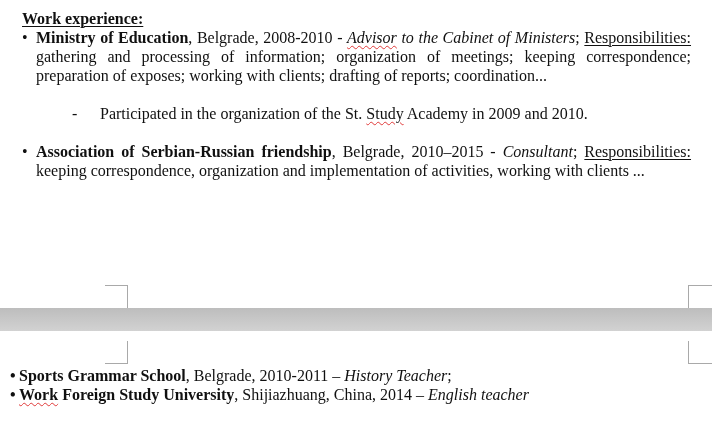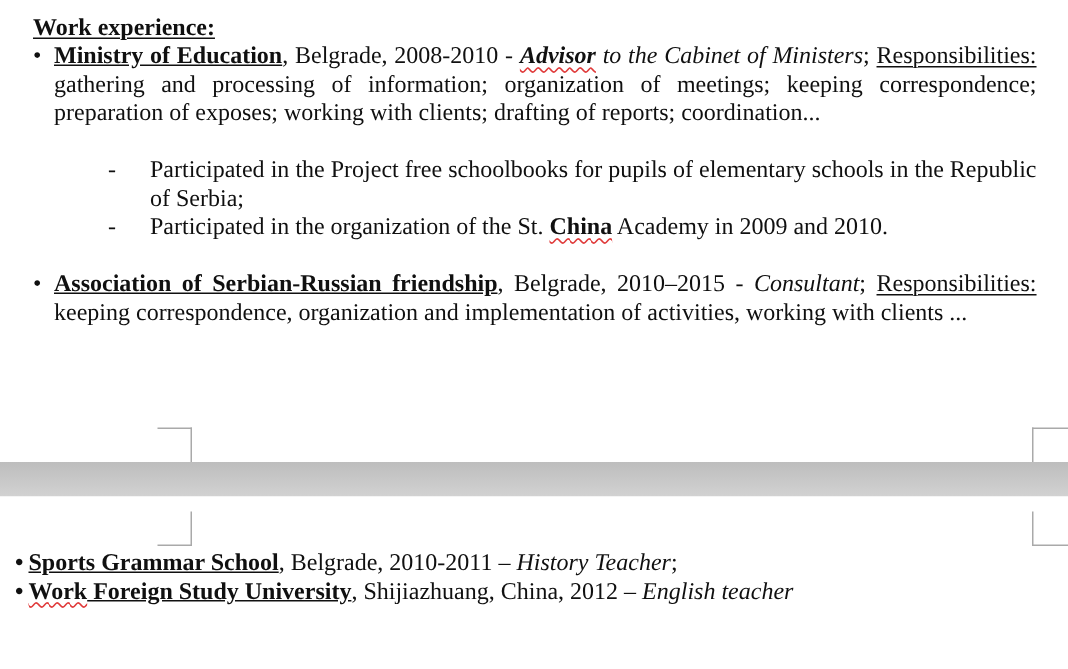--- a/index.html
+++ b/index.html
@@ -32,61 +32,59 @@
   }
   .para .marker{display:inline-block;text-indent:0;}
   .heading{text-align:left;}
   .blank{text-align:left;}
   .bullet-hanging{padding-left:14px;text-indent:-14px;}
   .bullet-hanging .marker{width:14px;}
   .dash-item{padding-left:78px;text-indent:-28px;}
   .dash-item .marker{width:28px;}
   .bullet-flat{text-indent:6px;}
   .bullet-flat .marker{width:9px;font-weight:bold;}
-  .b{font-weight:bold;text-decoration:underline;}
+  .b{font-weight:bold;}
   .i{font-style:italic;}
   .u{text-decoration:underline;text-decoration-thickness:1px;text-underline-offset:2px;}
   .sq{
     text-decoration:underline;
     text-decoration-style:wavy;
     text-decoration-color:var(--squiggly);
     text-decoration-thickness:1px;
     text-underline-offset:2px;
-    font-weight:bold;
   }
   
   .crop{position:absolute;width:22px;height:22px;}
   .crop.p1-left {left:105px;top:285px;border-top:1px solid var(--crop-mark);border-right:1px solid var(--crop-mark);}
   .crop.p1-right{left:688px;top:285px;width:23px;border-top:1px solid var(--crop-mark);border-left:1px solid var(--crop-mark);}
   .crop.p2-left {left:105px;top:10px;border-bottom:1px solid var(--crop-mark);border-right:1px solid var(--crop-mark);}
   .crop.p2-right{left:688px;top:10px;width:23px;border-bottom:1px solid var(--crop-mark);border-left:1px solid var(--crop-mark);}
 </style>
 </head>
 <body>
 
 <div>
 
   <section class="page page1">
     <div class="content1">
         <p class="para heading"><span class="b u">Work experience:</span></p>
         <p class="para bullet-hanging"><span class="marker">•</span><span class="b">Ministry of Education</span><span>, Belgrade, 2008-2010 - </span><span class="i sq">Advisor</span><span class="i"> to the Cabinet of Ministers</span><span>; </span><span class="u">Responsibilities:</span><span> gathering and processing of information; organization of meetings; keeping correspondence; preparation of exposes; working with clients; drafting of reports; coordination...</span></p>
         <p class="para blank">&nbsp;</p>
-        <p class="para dash-item"><span class="marker">-</span><span>Participated in the Project free schoolbooks for pupils of elementary schools in the Republic of Serbia;</span></p>
-        <p class="para dash-item"><span class="marker">-</span><span>Participated in the organization of the St. </span><span class="sq">China</span><span> Academy in 2009 and 2010.</span></p>
+        <p class="para dash-item"><span class="marker">-</span><span>Participated in the organization of the St. </span><span class="sq">Study</span><span> Academy in 2009 and 2010.</span></p>
         <p class="para blank">&nbsp;</p>
         <p class="para bullet-hanging"><span class="marker">•</span><span class="b">Association of Serbian-Russian friendship</span><span>, Belgrade, 2010–2015 - </span><span class="i">Consultant</span><span>; </span><span class="u">Responsibilities:</span><span> keeping correspondence, organization and implementation of activities, working with clients ...</span></p>
       </div>
     <div class="crop p1-left"></div>
     <div class="crop p1-right"></div>
   </section>
 
   <div class="page-gap"></div>
 
   <section class="page page2">
     <div class="crop p2-left"></div>
     <div class="crop p2-right"></div>
     <div class="content2">
         <p class="para bullet-flat"><span class="marker">•</span><span class="b">Sports Grammar School</span><span>, Belgrade, 2010-2011 – </span><span class="i">History Teacher</span><span>;</span></p>
-        <p class="para bullet-flat"><span class="marker">•</span><span class="b sq">Work</span><span class="b"> Foreign Study University</span><span>, Shijiazhuang, China, 2012 – </span><span class="i">English teacher</span></p>
+        <p class="para bullet-flat"><span class="marker">•</span><span class="b sq">Work</span><span class="b"> Foreign Study University</span><span>, Shijiazhuang, China, 2014 – </span><span class="i">English teacher</span></p>
       </div>
   </section>
 
 </div>
 
 </body></html>

